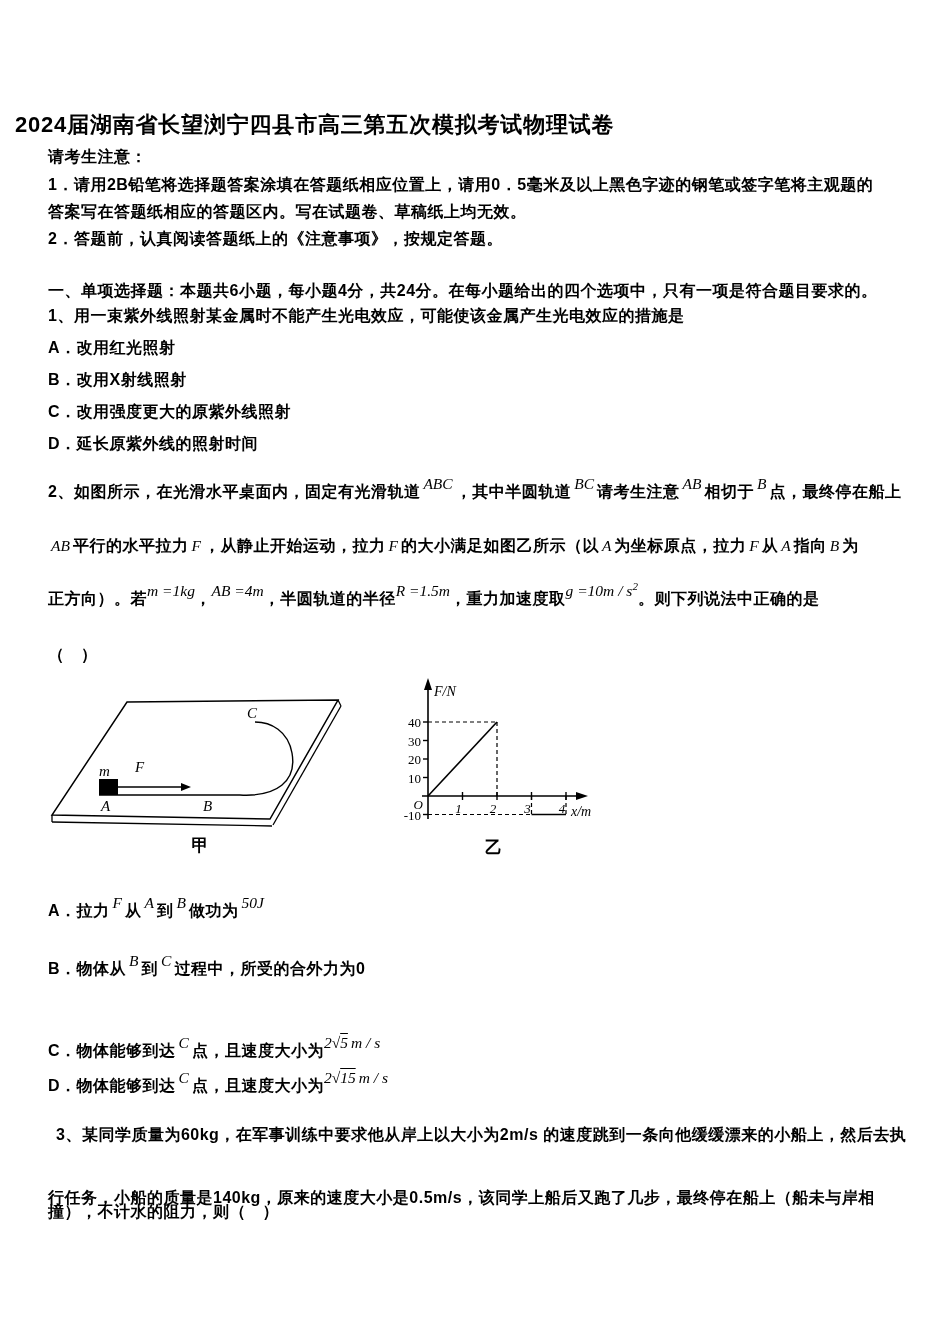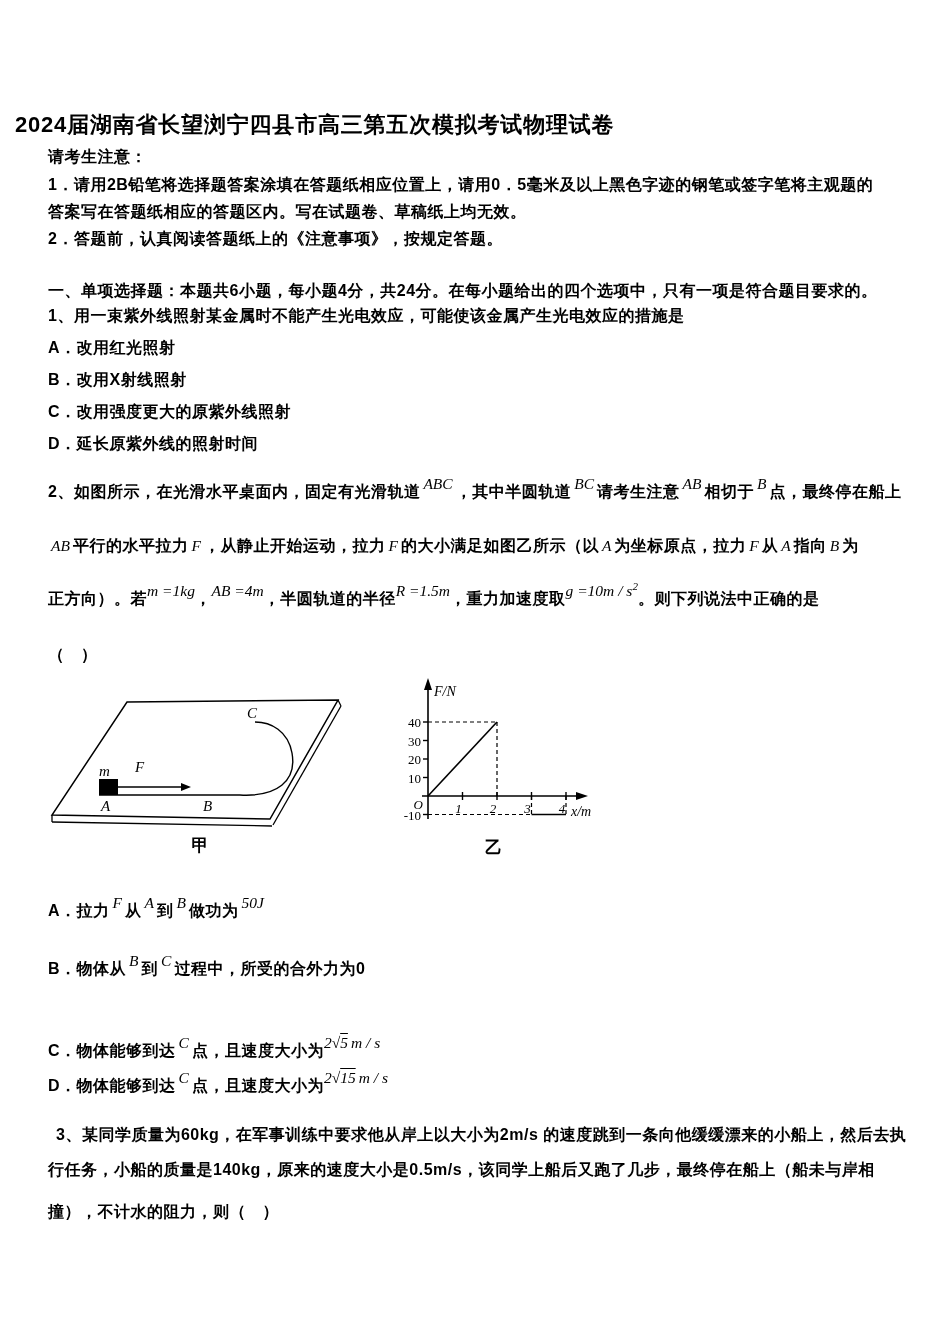--- a/index.html
+++ b/index.html
@@ -112,14 +112,14 @@
     <polyline points="155.5,148.5 190,148.5" fill="none" stroke="#000" stroke-width="1.6"></polyline>
   </svg>
 <div class="fig-caption" style="left:376px;top:836px;width:235px;">乙</div>
 
 <div class="line" style="top:901px;"><span class="seg cn">A．拉力</span><span class="seg mi">F</span><span class="seg cn">从</span><span class="seg mi">A</span><span class="seg cn">到</span><span class="seg mi">B</span><span class="seg cn">做功为</span><span class="seg mr">50J</span></div>
 <div class="line" style="top:959px;"><span class="seg cn">B．物体从</span><span class="seg mi">B</span><span class="seg cn">到</span><span class="seg mi">C</span><span class="seg cn">过程中，所受的合外力为0</span></div>
 <div class="line" style="top:1017px;margin-top:24px;"><span class="seg cn">C．物体能够到达</span><span class="seg mi">C</span><span class="seg cn">点，且速度大小为</span><span class="seg mr tight">2</span><span class="seg mr tight">√</span><span class="seg mr ol tight">5</span><span class="seg mr">m / s</span></div>
 <div class="line" style="top:1076px;"><span class="seg cn">D．物体能够到达</span><span class="seg mi">C</span><span class="seg cn">点，且速度大小为</span><span class="seg mr tight">2</span><span class="seg mr tight">√</span><span class="seg mr ol tight">15</span><span class="seg mr">m / s</span></div>
 
 <div class="line" style="top:1125px;margin-left:8px;">3、某同学质量为60kg，在军事训练中要求他从岸上以大小为2m/s 的速度跳到一条向他缓缓漂来的小船上，然后去执</div>
-<div class="line" style="top:1160px;text-align:right;">行任务，小船的质量是140kg，原来的速度大小是0.5m/s，该同学上船后又跑了几步，最终停在船上（船未与岸相</div>
+<div class="line" style="top:1188px;text-align:right;">行任务，小船的质量是140kg，原来的速度大小是0.5m/s，该同学上船后又跑了几步，最终停在船上（船未与岸相</div>
 <div class="line" style="top:1202px;">撞），不计水的阻力，则（　）</div>
 
 </body></html>

